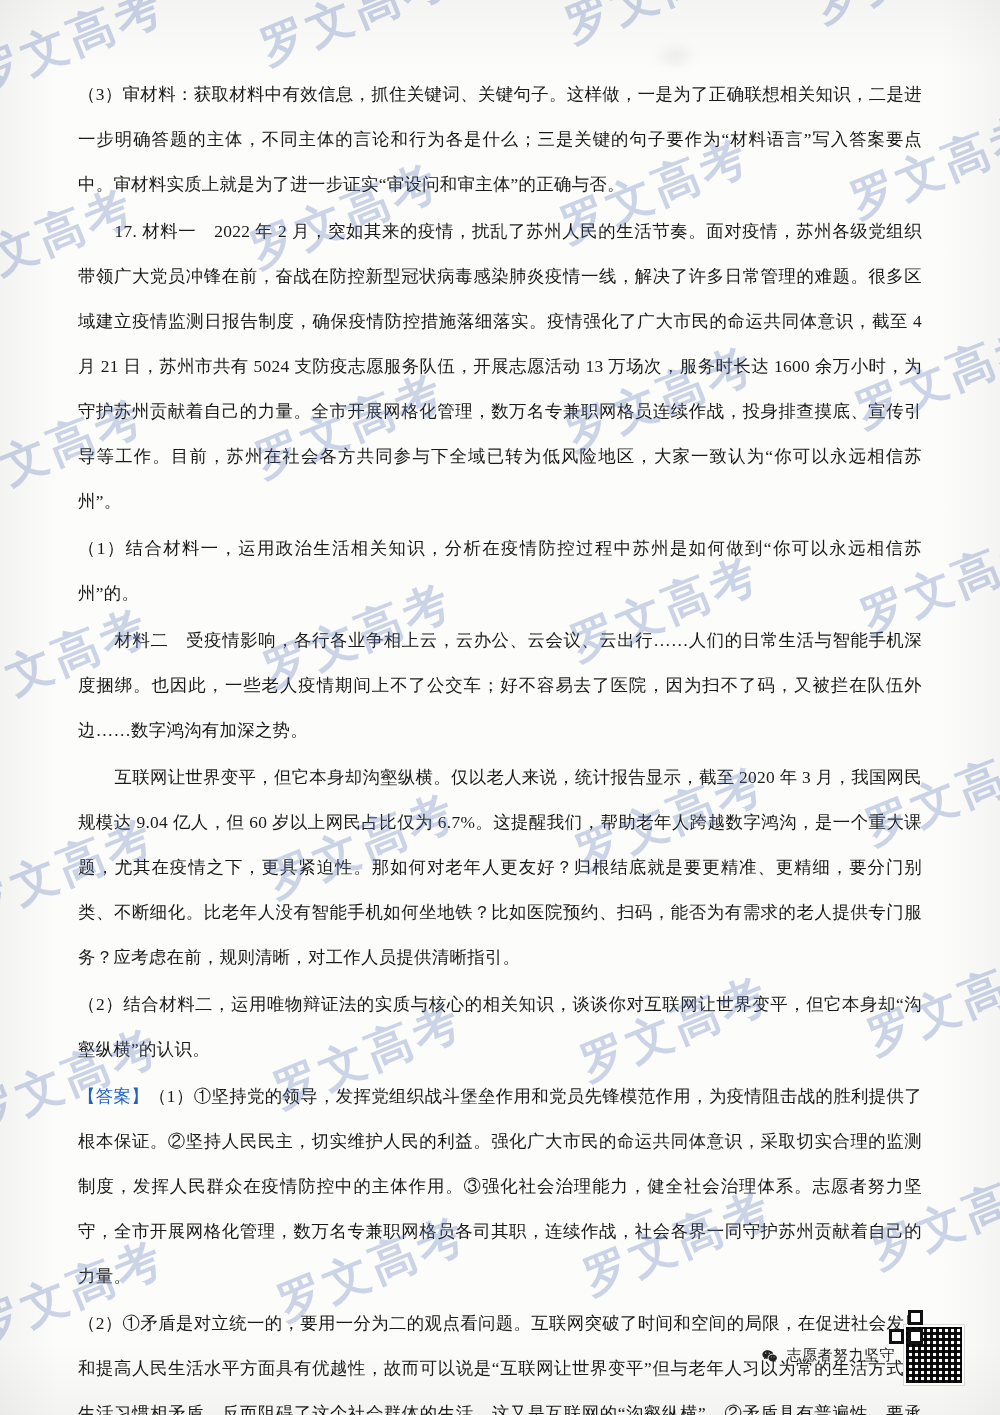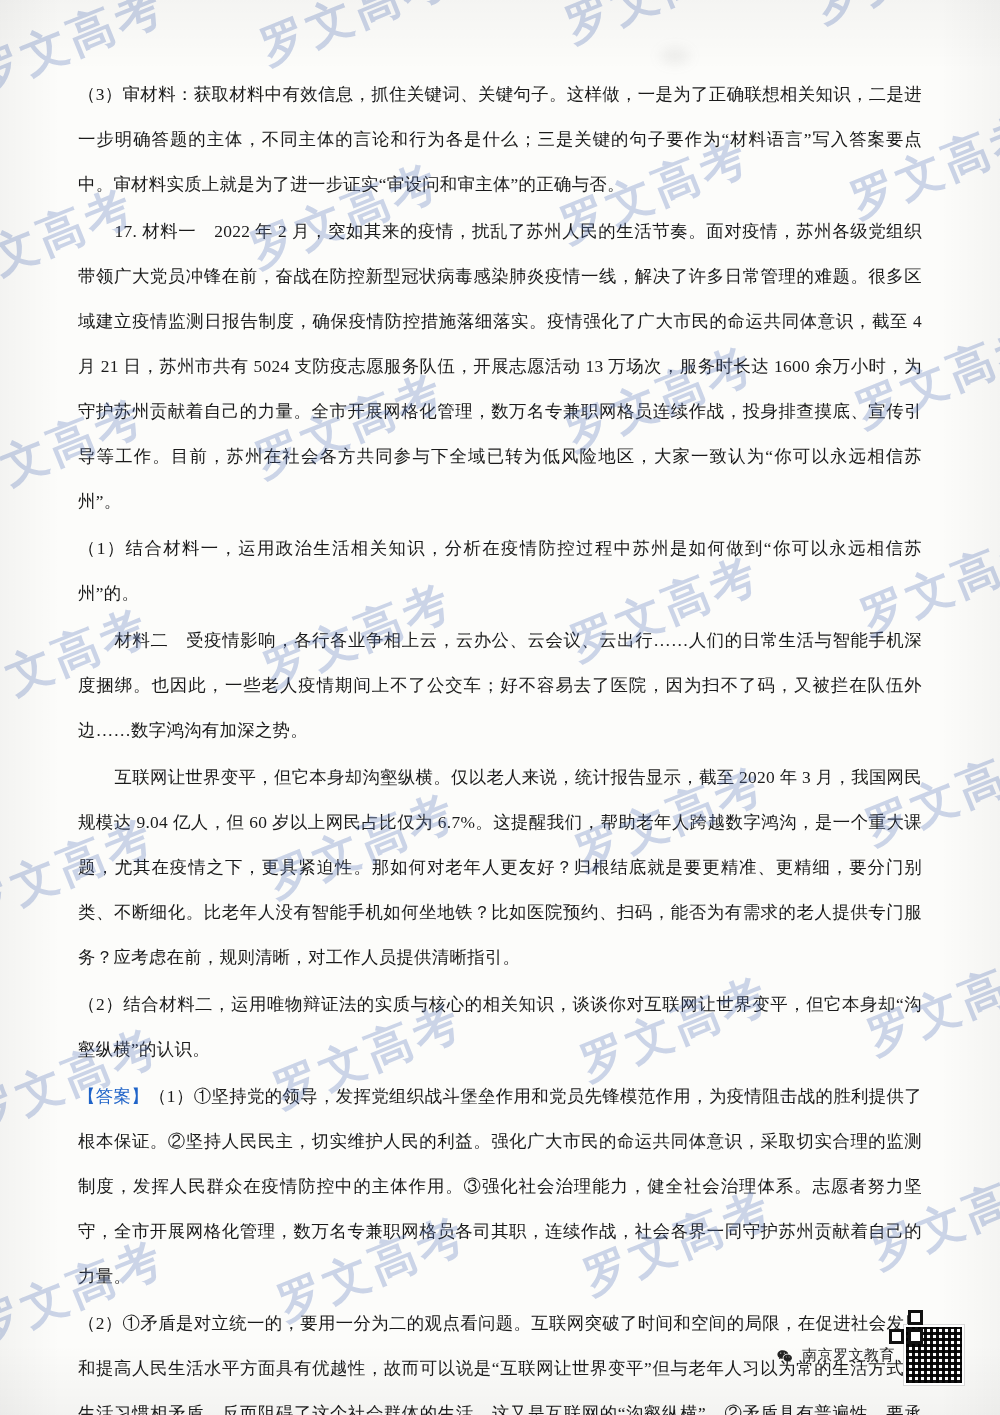--- a/index.html
+++ b/index.html
@@ -198,21 +198,21 @@
   </div>
 
   <div class="footer">
     <div class="qr-block">
       <span class="wechat-icon">
         <svg viewBox="0 0 24 24" width="17" height="17" aria-hidden="true">
           <path fill="#222" d="M9.2 3C5.2 3 2 5.7 2 9c0 1.9 1.1 3.6 2.8 4.7L4 16l2.6-1.3c.8.2 1.7.4 2.6.4h.5c-.1-.4-.2-.9-.2-1.3 0-3.2 3.1-5.8 7-5.8.3 0 .5 0 .8.1C16.7 5 13.3 3 9.2 3zm-2.5 3.2c.5 0 .9.4.9.9s-.4.9-.9.9-.9-.4-.9-.9.4-.9.9-.9zm5 0c.5 0 .9.4.9.9s-.4.9-.9.9-.9-.4-.9-.9.4-.9.9-.9z"></path>
           <path fill="#222" d="M16.5 9.3c-3.3 0-6 2.2-6 4.9 0 2.7 2.7 4.9 6 4.9.7 0 1.4-.1 2-.3l2.2 1.1-.6-1.9c1.4-.9 2.4-2.3 2.4-3.8 0-2.7-2.7-4.9-6-4.9zm-2 2.6c.4 0 .7.3.7.7s-.3.7-.7.7-.7-.3-.7-.7.3-.7.7-.7zm4 0c.4 0 .7.3.7.7s-.3.7-.7.7-.7-.3-.7-.7.3-.7.7-.7z"></path>
         </svg>
       </span>
-      <span class="qr-label">南京罗文教育</span>
+      <span class="qr-label">志愿者努力坚守</span>
       <span class="qr-code">
         <span class="qr-inner">
           <span class="qr-eye tl"></span>
           <span class="qr-eye tr"></span>
           <span class="qr-eye bl"></span>
         </span>
       </span>
     </div>
   </div>
 

